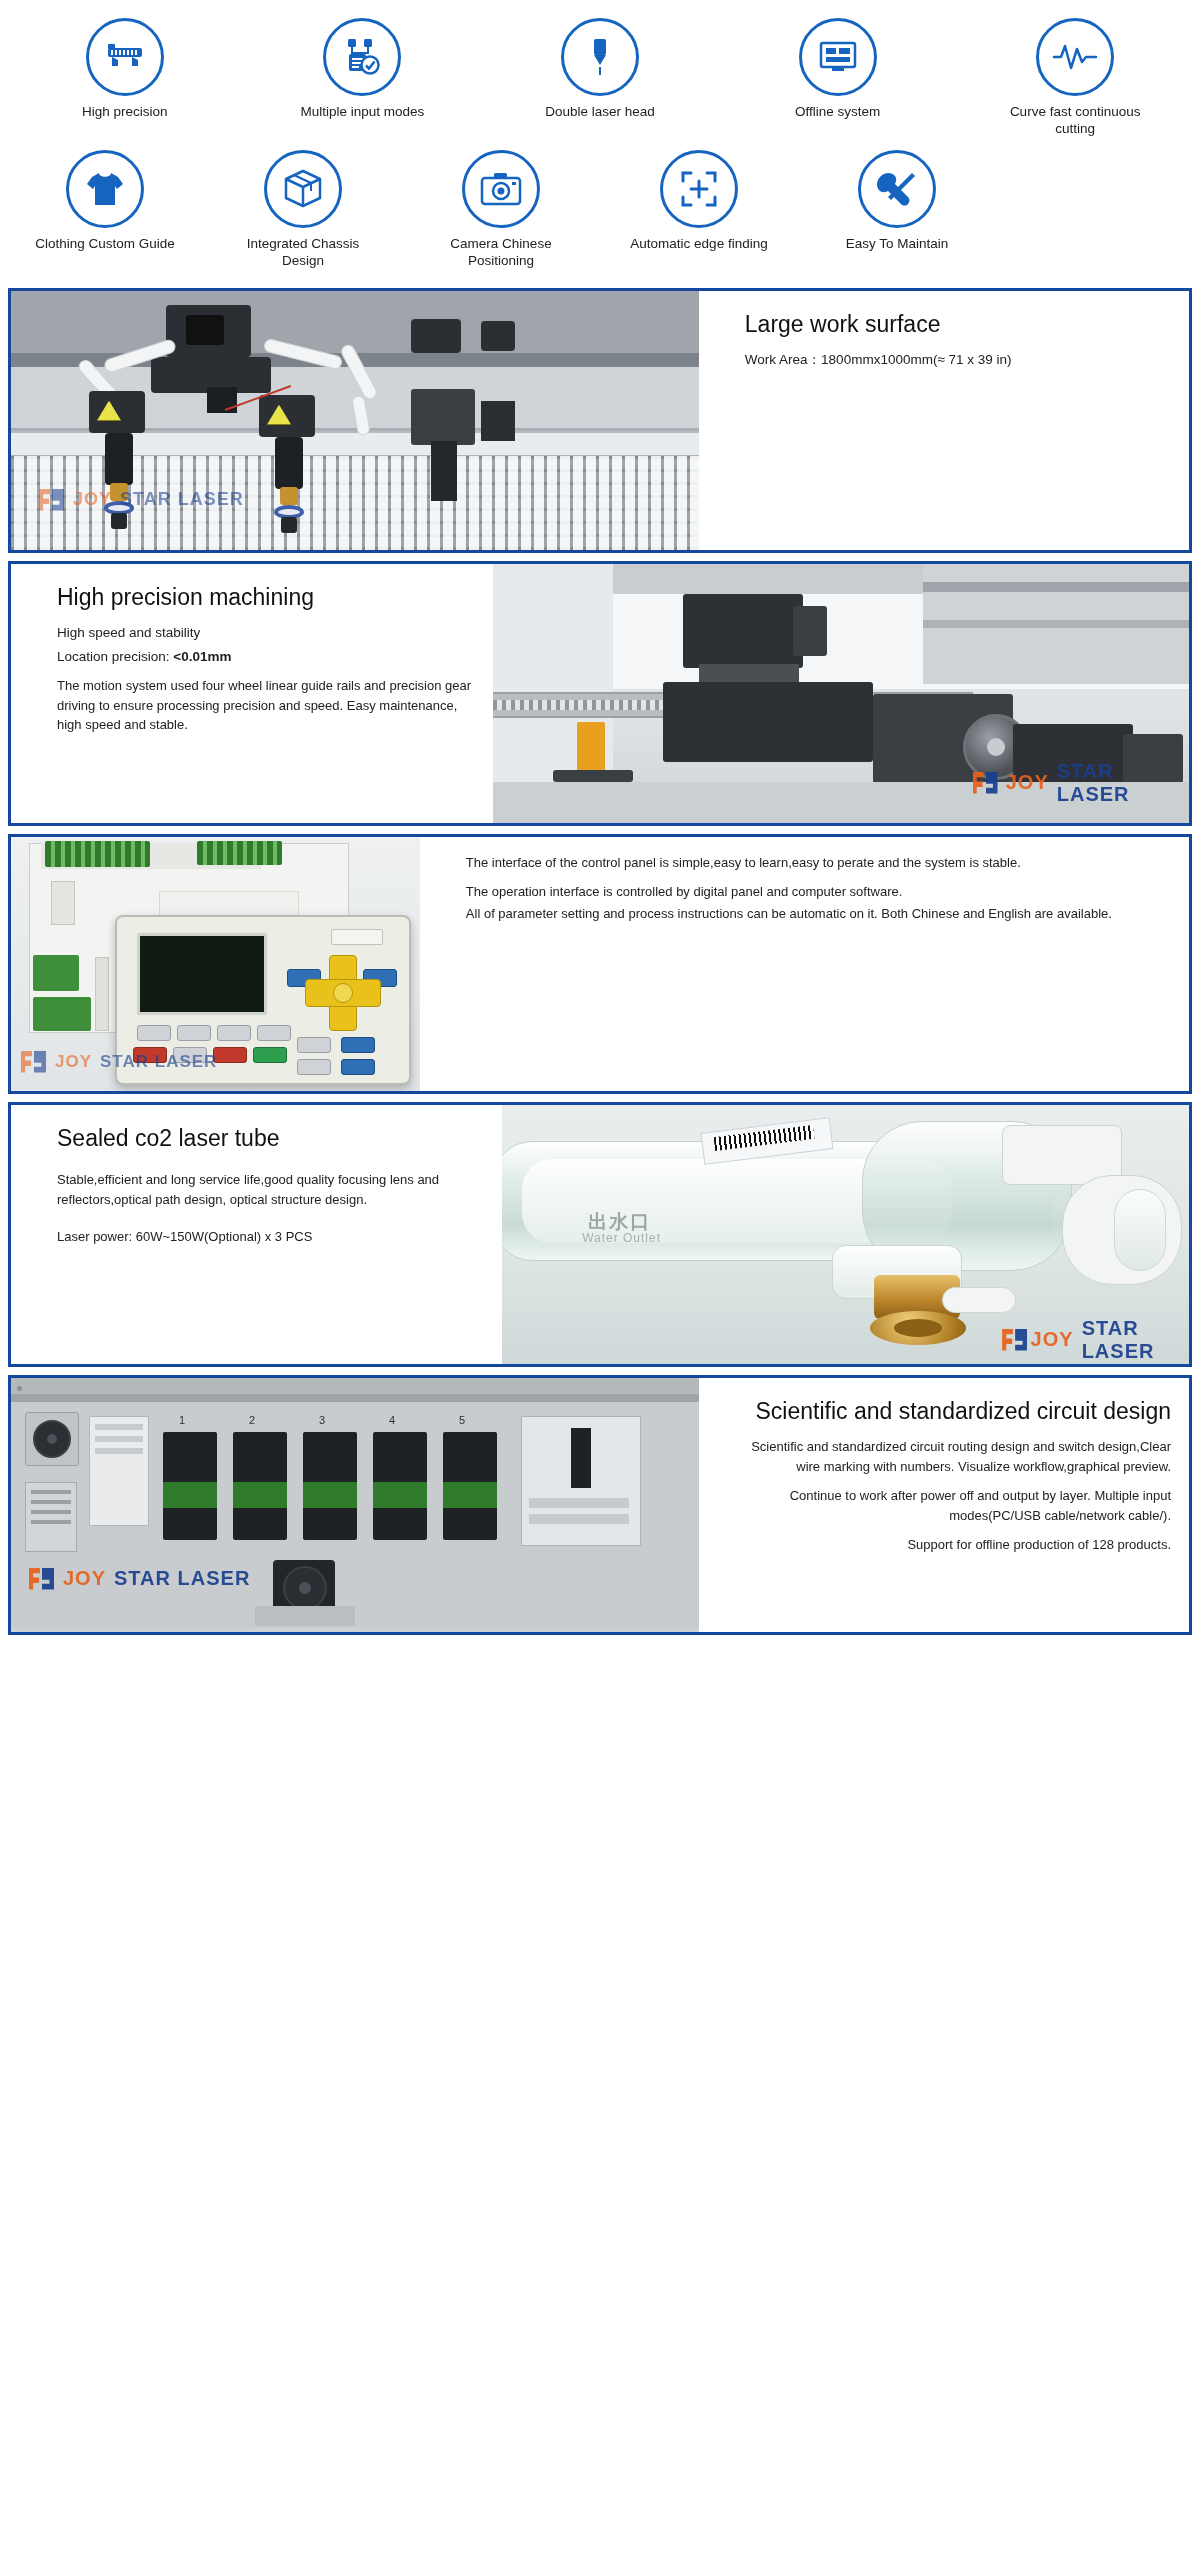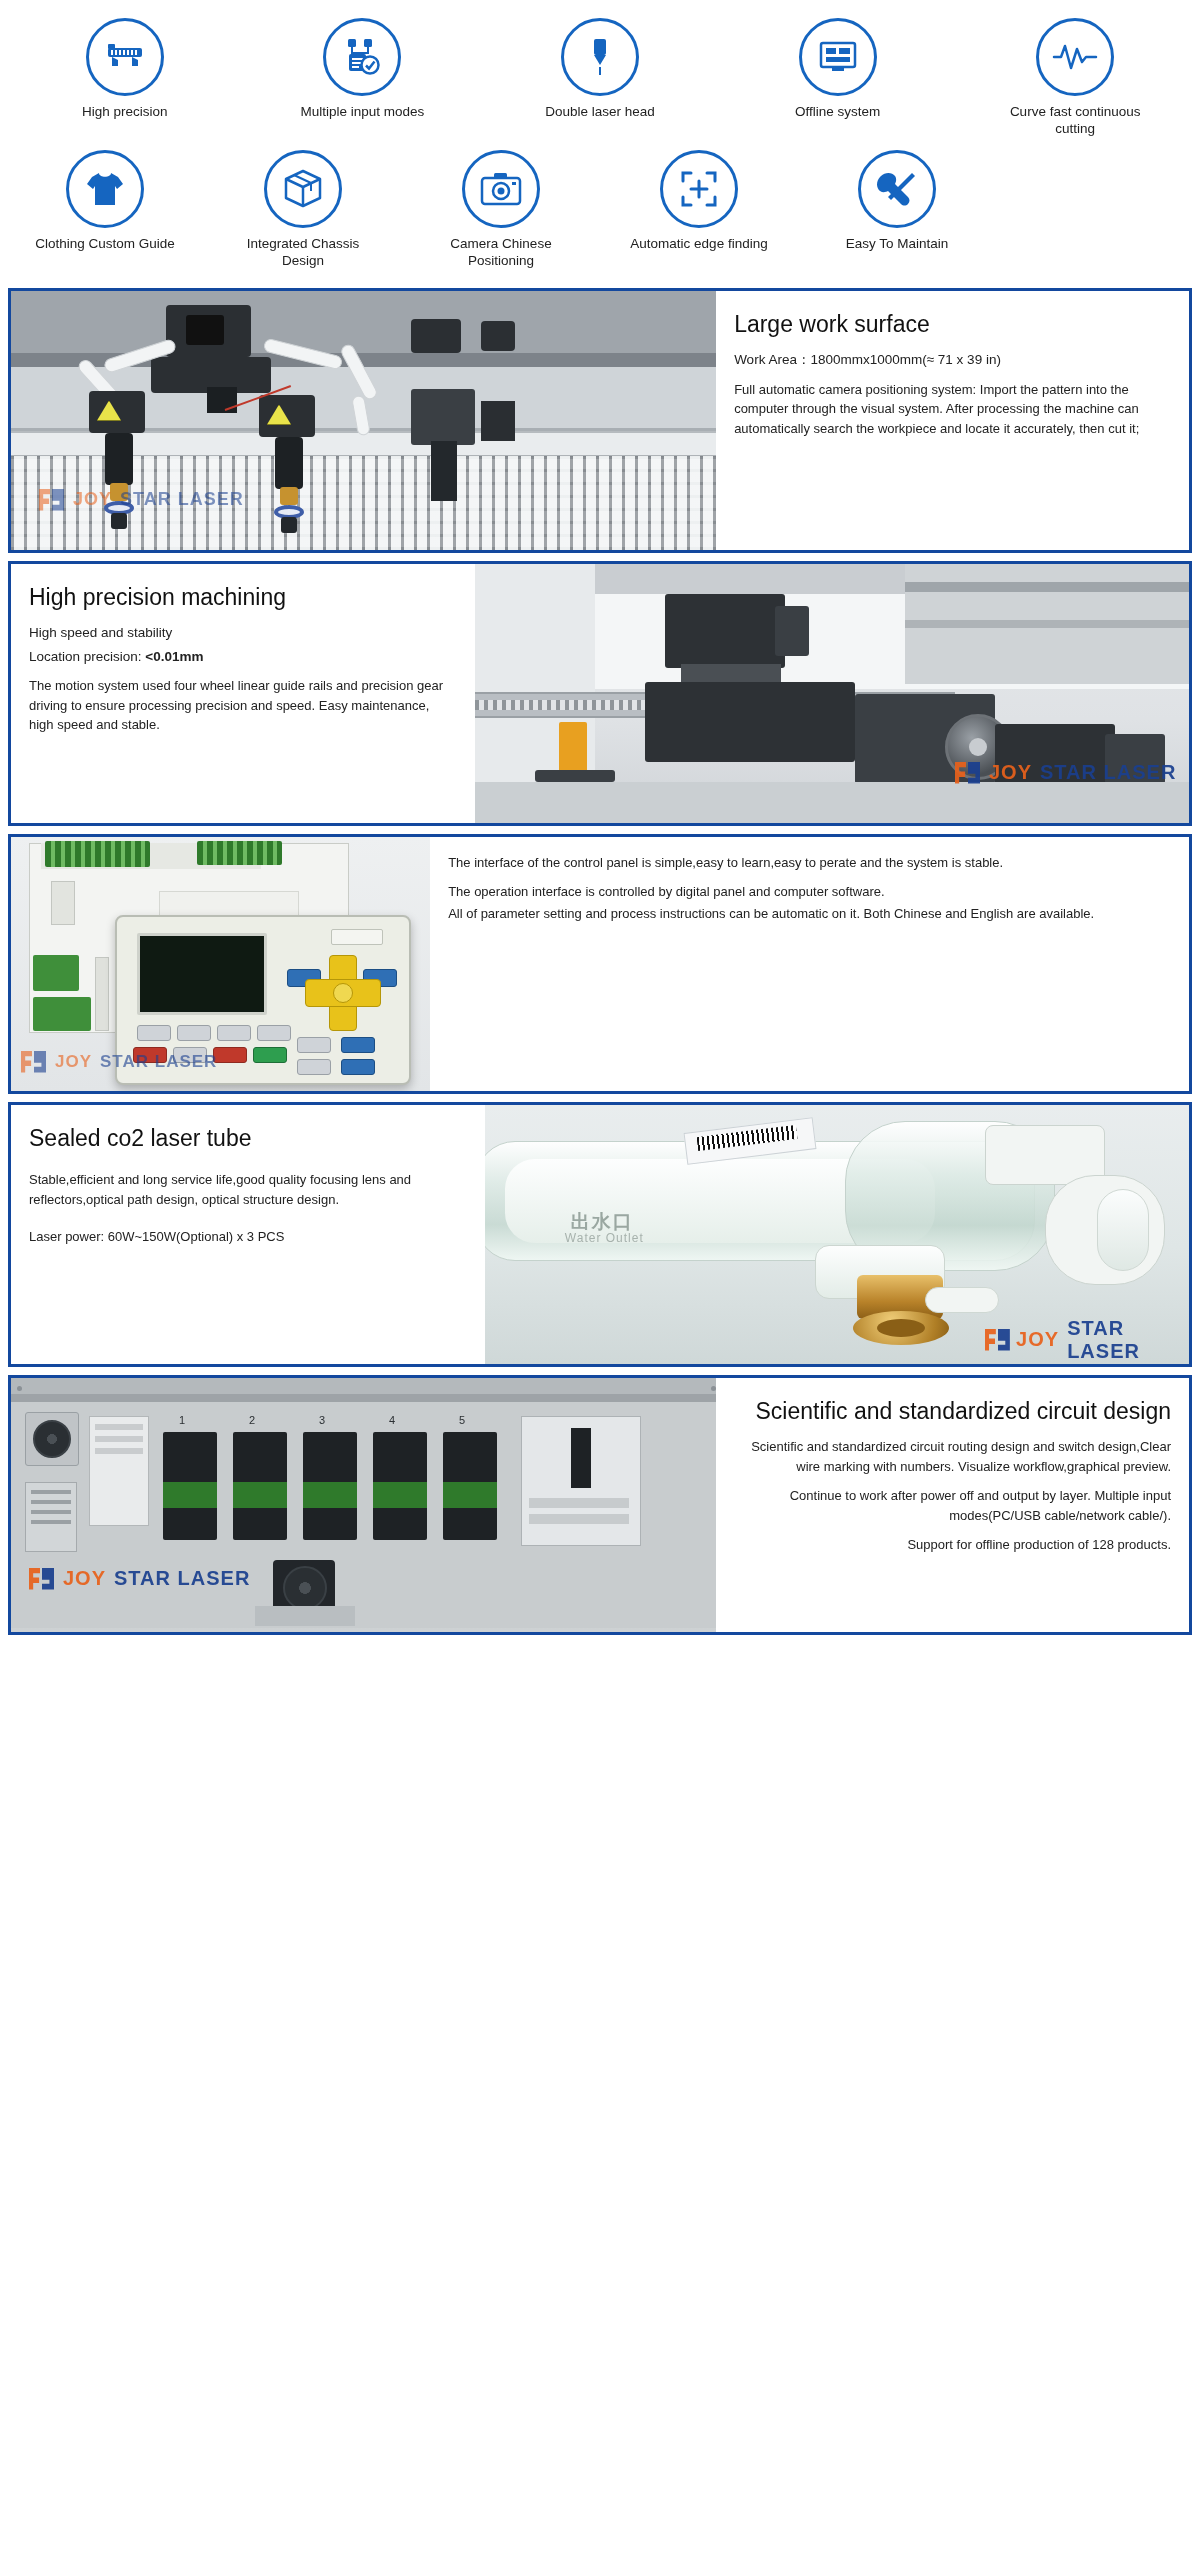--- a/index.html
+++ b/index.html
@@ -61,20 +61,21 @@
     overflow: hidden;
   }
   .panel-img {
     position: relative;
     overflow: hidden;
     background: #dcdcdc;
   }
   .panel-text {
     padding: 16px 18px;
     background: #fff;
+    margin-left: 28px;
   }
   .panel-title {
     font-size: 23px;
     font-weight: normal;
     color: #111;
     margin: 4px 0 12px 0;
     line-height: 1.2;
   }
   .panel-sub {
     font-size: 13.5px;
@@ -387,21 +388,20 @@
 
       <div class="wm" style="left:28px;top:196px;font-size:18px;opacity:.55;">
         <span class="logo"></span>
           <span class="joy">JOY</span>
           <span>STAR LASER</span>
       </div>
     </div>
     <div class="panel-text" style="width:479px;">
       <div class="panel-title">Large work surface</div>
       <div class="panel-sub">Work Area：1800mmx1000mm(≈ 71 x 39 in)</div>
-      <div class="panel-body">Full automatic camera positioning system: Import the pattern into the computer through the visual system. After processing the machine can automatically search the workpiece and locate it accurately, then cut it;</div>
     </div>
   </div>
 
   <div class="panel" style="height:265px;">
     <div class="panel-text" style="width:470px;">
       <div class="panel-title">High precision machining</div>
       <div class="panel-sub" style="margin-bottom:4px;">High speed and stability</div>
       <div class="panel-sub">
         <span>Location precision:</span>
         <b>&lt;0.01mm</b>

